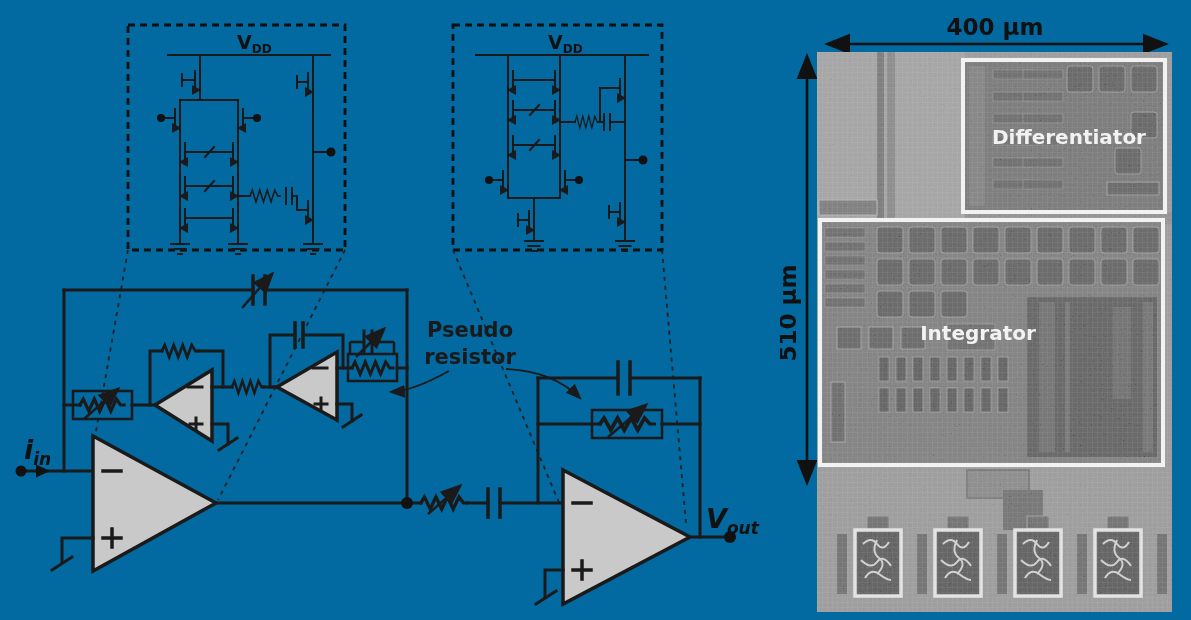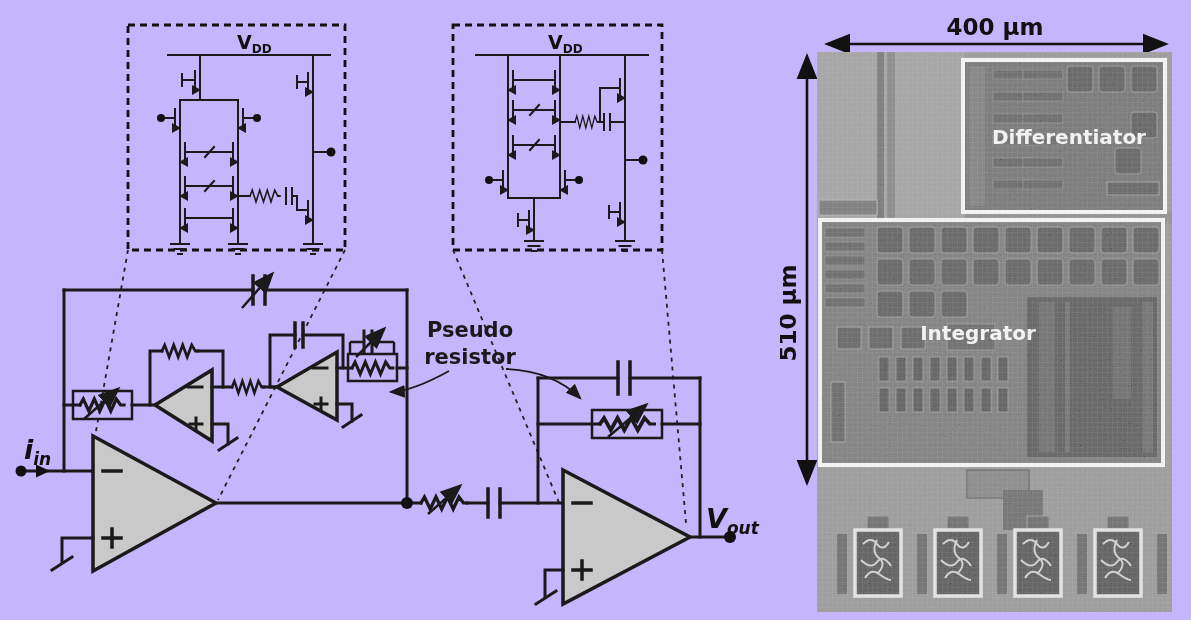--- a/index.html
+++ b/index.html
@@ -1,16 +1,16 @@
 <!DOCTYPE html>
 <html><head>
 <meta charset="utf-8">
 <style>
   html,body{margin:0;padding:0;background:#ffffff;}
-  #stage{position:relative;width:1191px;height:620px;background:#c4b5fd;overflow:hidden;
+  #stage{position:relative;width:1191px;height:620px;background:#0369a1;overflow:hidden;
          font-family:"DejaVu Sans","Liberation Sans",sans-serif;}
   svg{position:absolute;top:0;}
   #schematic-svg{left:0;}
   #micrograph-svg{left:780px;}
   .w3{stroke:#1a1a1a;stroke-width:3;fill:none;stroke-linecap:square;}
   .w35{stroke:#1a1a1a;stroke-width:3.5;fill:none;stroke-linecap:square;}
   .w2{stroke:#1a1a1a;stroke-width:2;fill:none;stroke-linecap:square;}
   .w25{stroke:#1a1a1a;stroke-width:2.5;fill:none;}
   .opamp{fill:#c9c9c9;stroke:#1a1a1a;stroke-width:3.5;stroke-linejoin:miter;}
   .dashbox{stroke:#111;stroke-width:2.8;fill:none;stroke-dasharray:7 5;}

